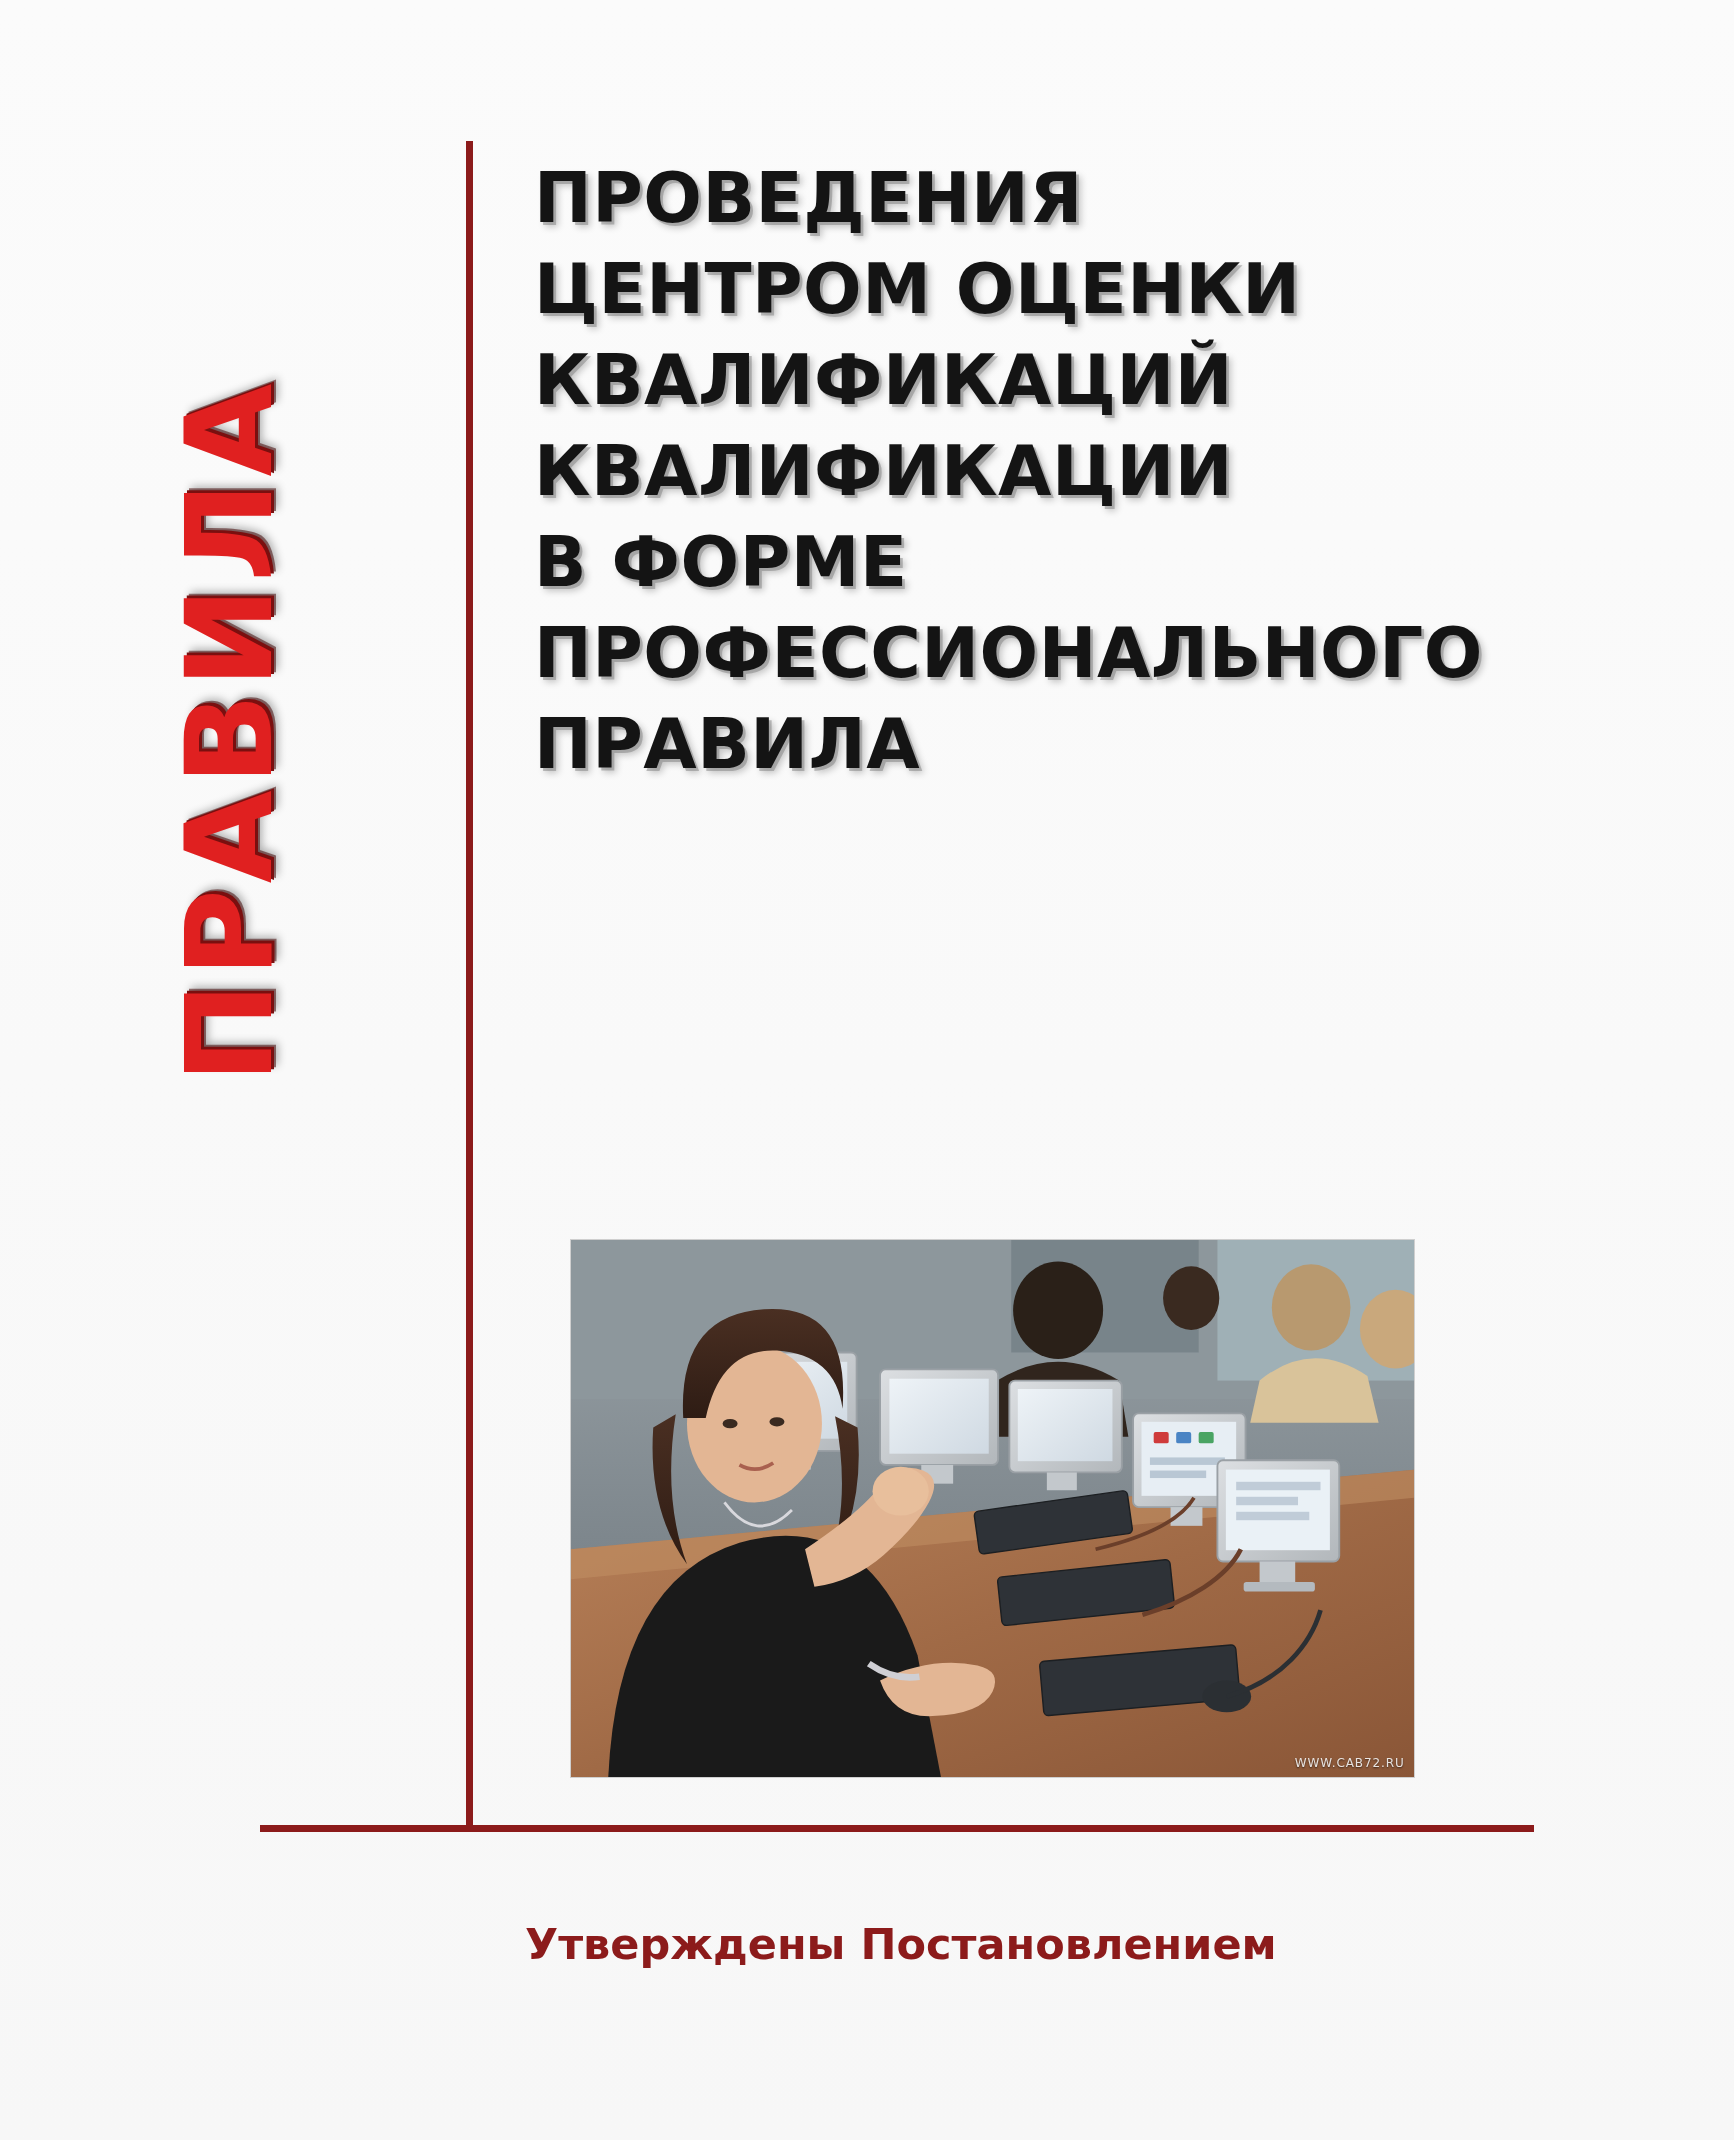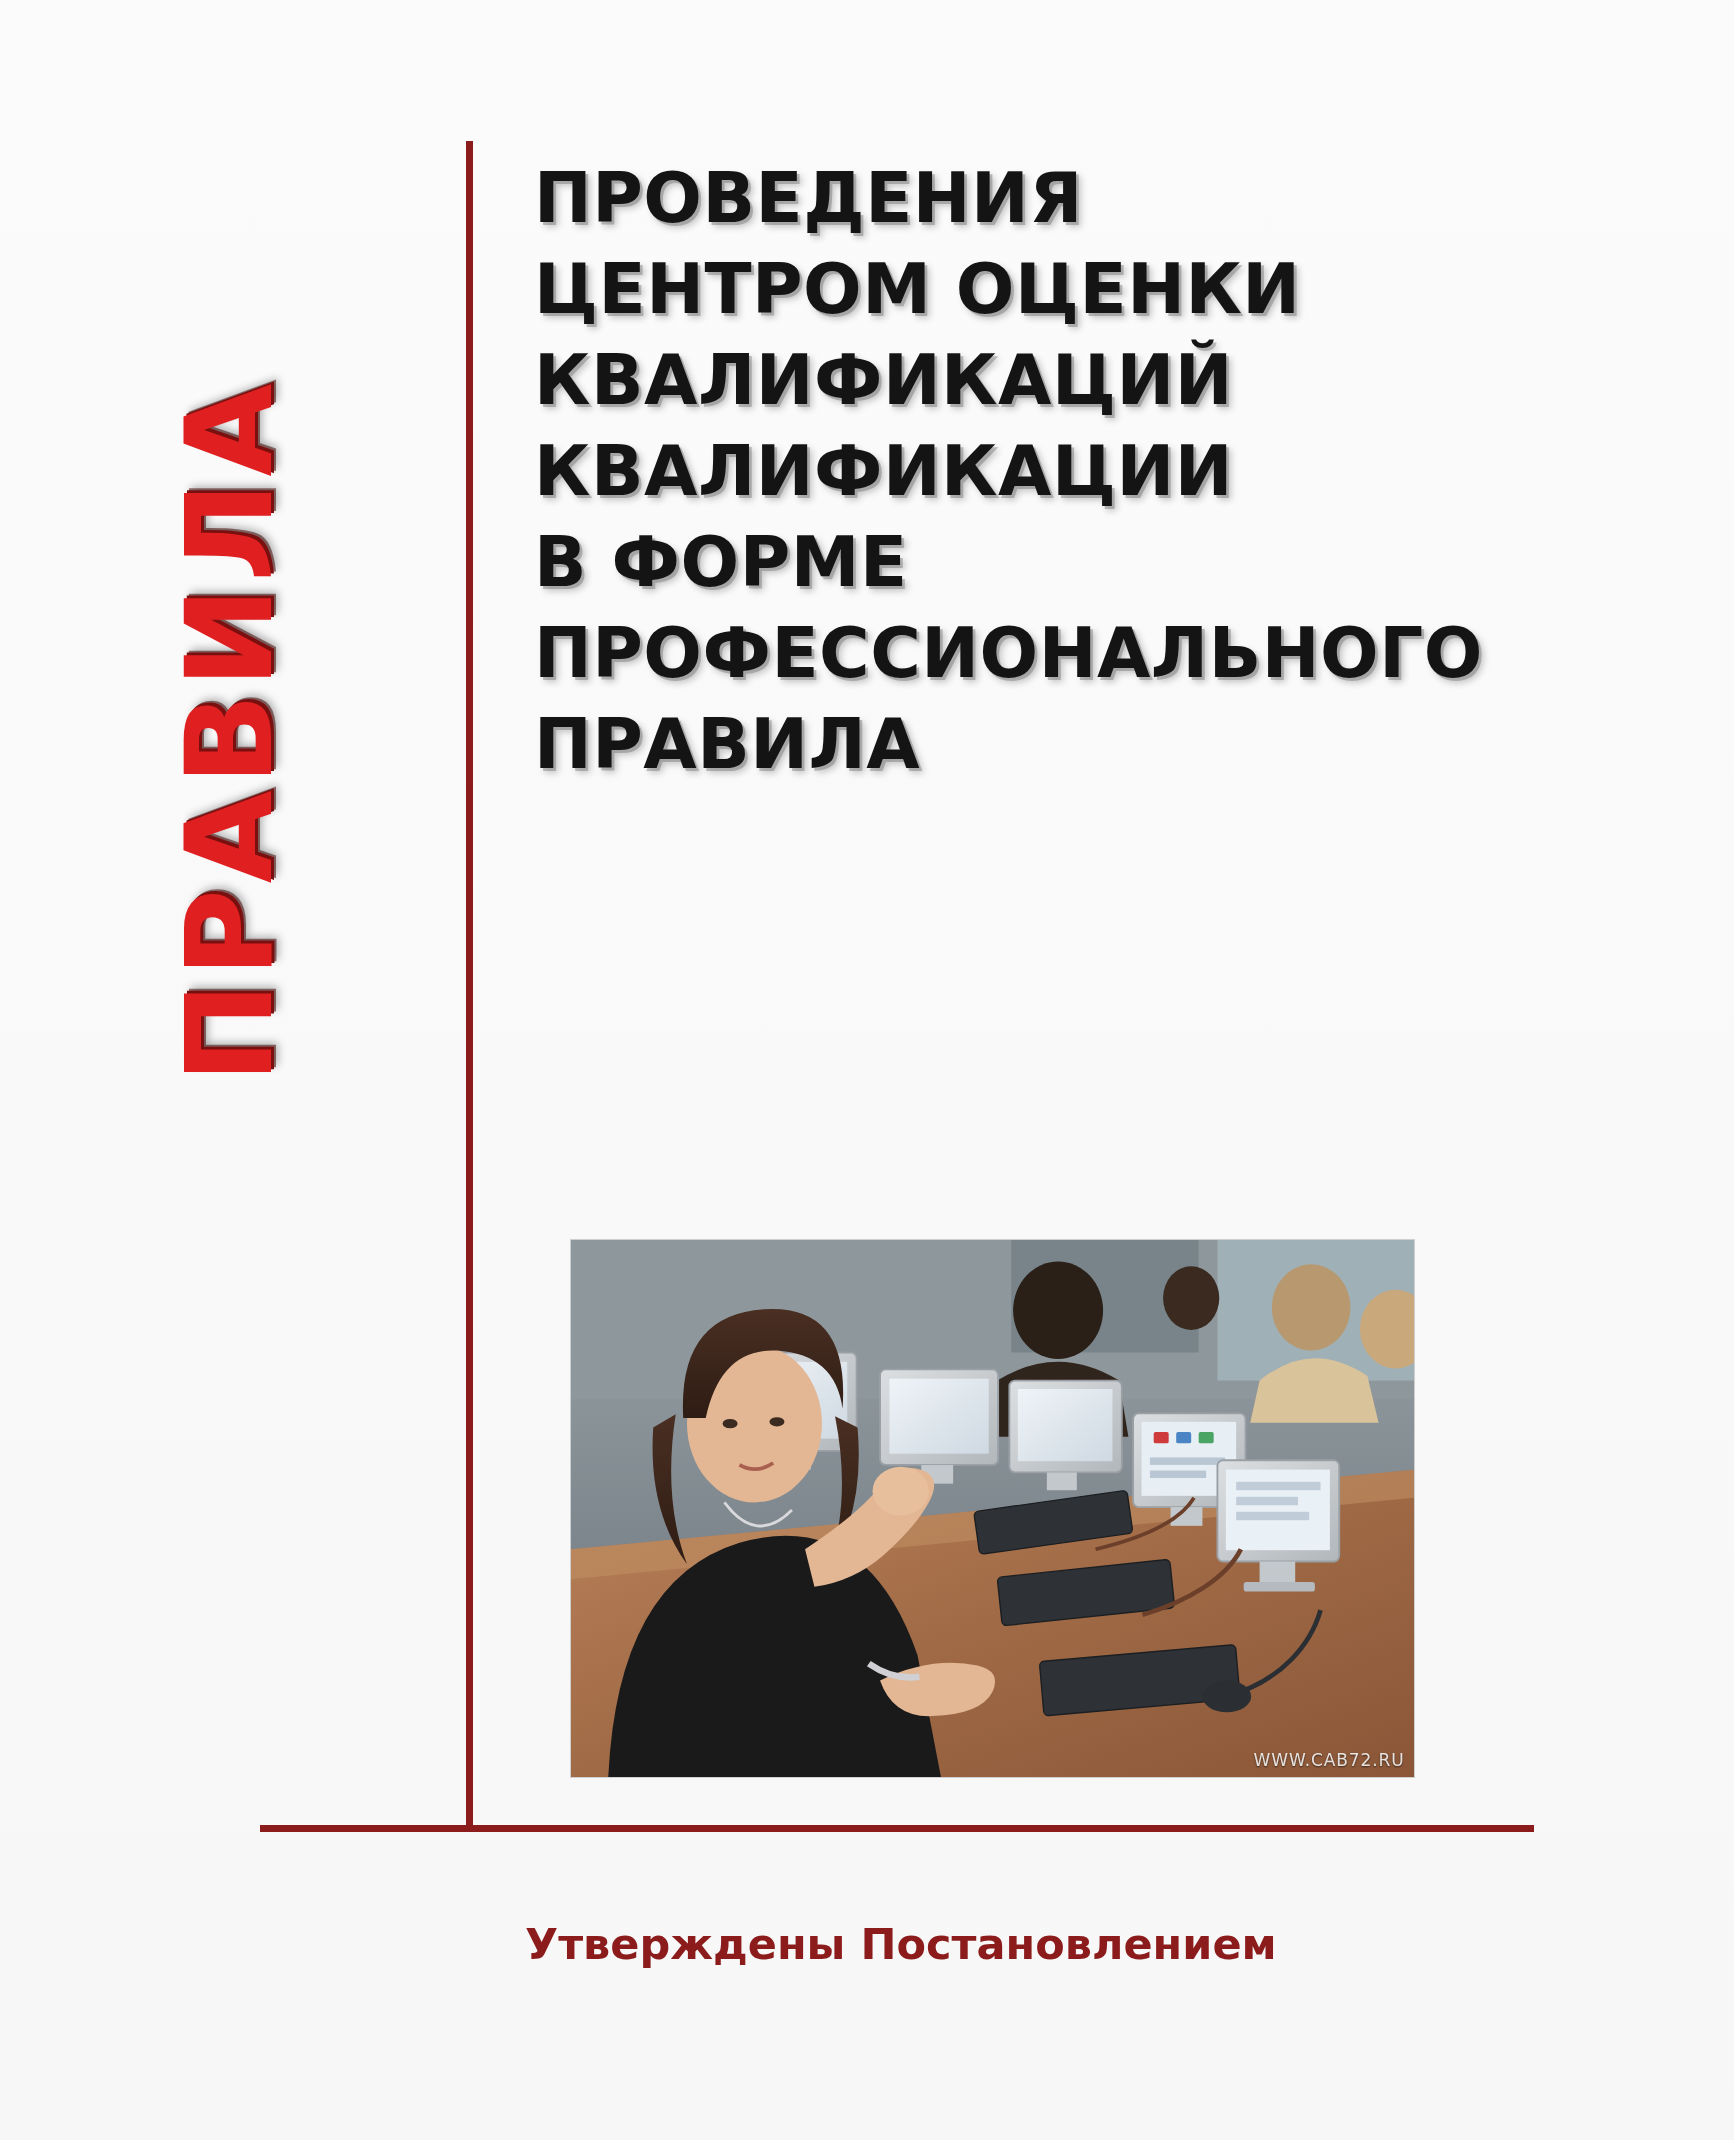--- a/index.html
+++ b/index.html
@@ -105,21 +105,21 @@
     border: 0.9px solid #cfcfcf;
     background: #8a8f94;
   }
   .photo svg { display: block; width: 100%; height: 100%; }
 
   .photo-watermark {
     position: absolute;
     right: 9.4px;
     bottom: 7.5px;
     font-family: "DejaVu Sans", sans-serif;
-    font-size: 17px;
+    font-size: 12px;
     letter-spacing: 0.9px;
     color: rgba(255,255,255,.85);
     text-shadow: 0 0.9px 1.9px rgba(0,0,0,.6);
     margin-top: 39px;
   }
 
   
   .approval {
     position: absolute;
     left: 525px;

